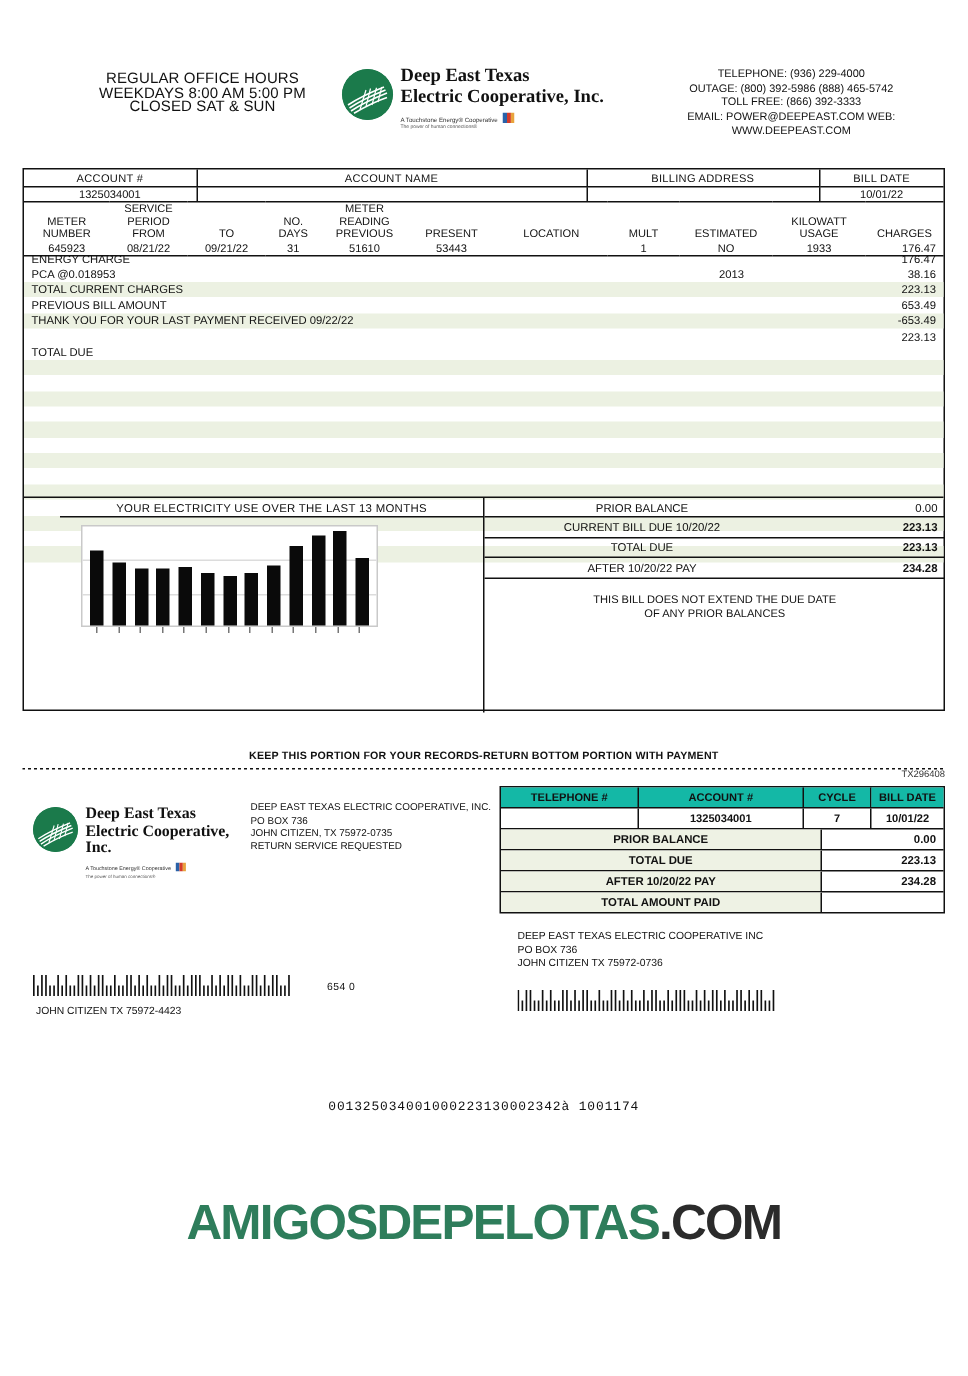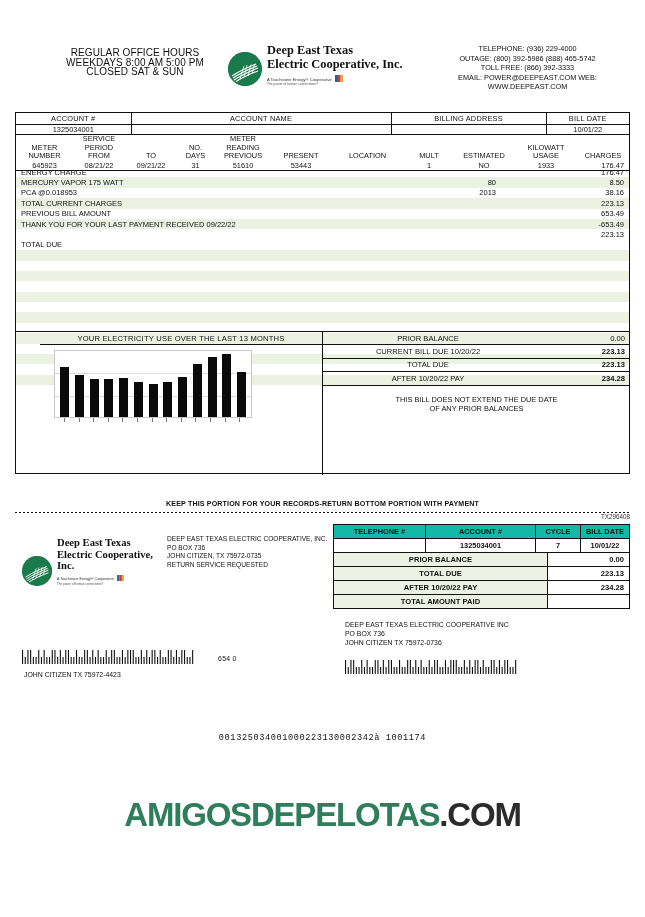--- a/index.html
+++ b/index.html
@@ -12,21 +12,21 @@
   .page{position:absolute;inset:0;}
 
   
   .header{position:absolute;left:0;top:38px;width:645px;height:62px;}
   .hdr-hours{position:absolute;left:40px;top:10px;width:190px;text-align:center;
     font-size:10px;line-height:9.6px;letter-spacing:.1px;}
   .hdr-logo{position:absolute;left:228px;top:4px;width:185px;height:56px;}
   .hdr-contact{position:absolute;left:420px;top:6px;width:215px;text-align:center;
     font-size:7.3px;line-height:9.6px;}
 
-  .logo-wrap{display:flex;align-items:flex-end;}
+  .logo-wrap{display:flex;align-items:flex-start;}
   .logo-mark{width:34px;height:34px;border-radius:50%;background:#1b7a4b;position:relative;
     overflow:hidden;flex:0 0 auto;margin-top:4px;}
   .logo-mark svg{position:absolute;left:0;top:0;}
   .logo-text{margin-left:5px;padding-top:2px;}
   .logo-l1{font-family:"Liberation Serif", serif;font-weight:bold;font-size:12.4px;line-height:13.5px;color:#111;}
   .logo-l2{font-family:"Liberation Serif", serif;font-weight:bold;font-size:12.4px;line-height:13.5px;color:#111;}
   .logo-tag{font-size:4.1px;line-height:5.2px;color:#333;margin-top:2.5px;white-space:nowrap;}
   .logo-tag2{font-size:3.3px;line-height:4.4px;color:#555;}
   .tt-badge{display:inline-block;width:8px;height:7px;position:relative;top:1px;margin-left:2px;}
 
@@ -282,25 +282,20 @@
         <td style="text-align:right;padding-right:5px">176.47</td>
       </tr>
     </tbody>
       </table>
 
     <div class="charges" id="charge-list">
         <div class="chg-row">
           <div class="d">ENERGY CHARGE</div>
           <div class="u"></div>
           <div class="a">176.47</div>
-        </div>
-        <div class="chg-row shade">
-          <div class="d">MERCURY VAPOR 175 WATT</div>
-          <div class="u">80</div>
-          <div class="a">8.50</div>
         </div>
         <div class="chg-row">
           <div class="d">PCA @0.018953</div>
           <div class="u">2013</div>
           <div class="a">38.16</div>
         </div>
         <div class="chg-row shade">
           <div class="d">TOTAL CURRENT CHARGES</div>
           <div class="u"></div>
           <div class="a">223.13</div>

